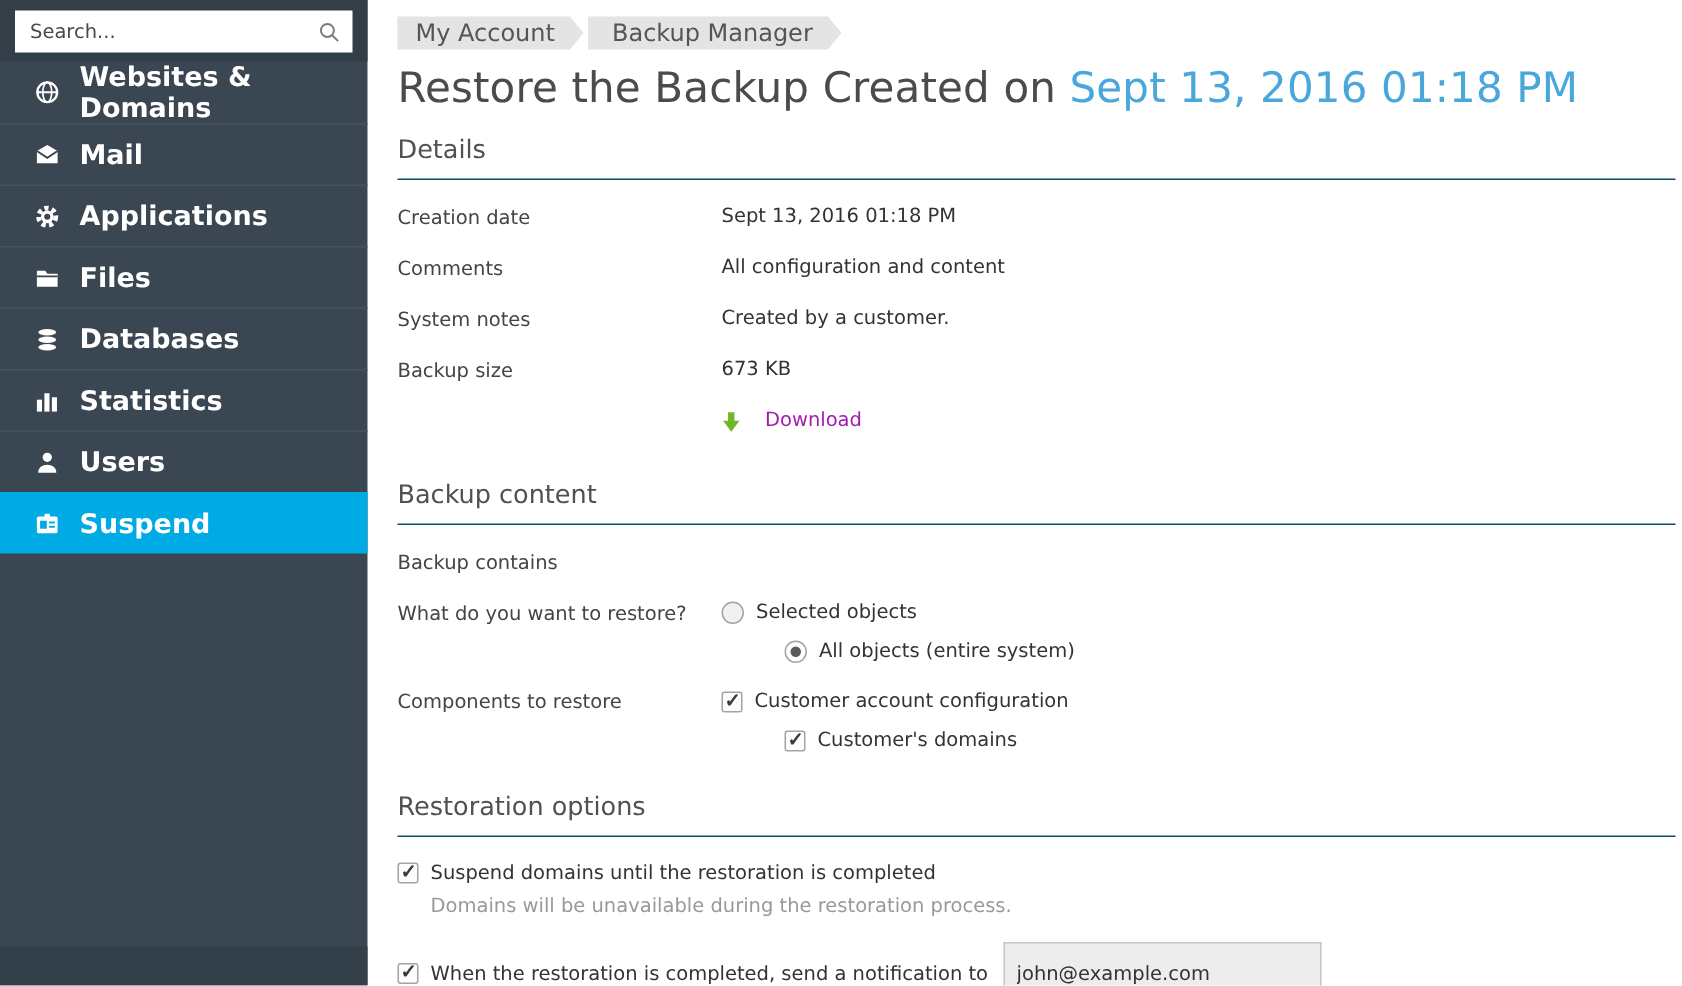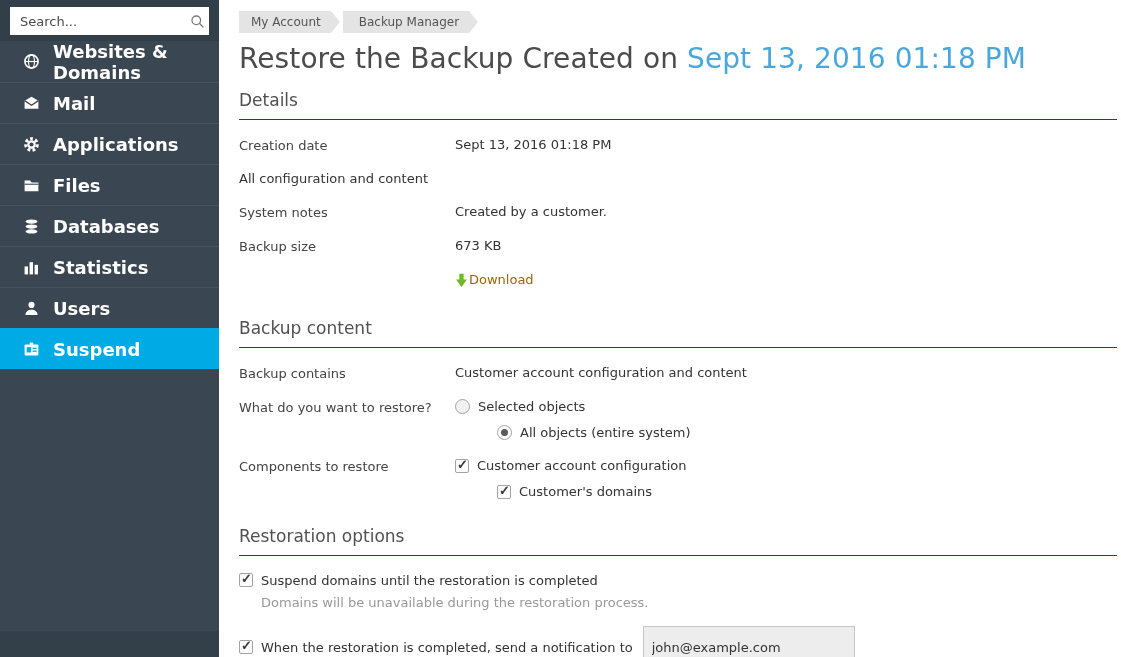--- a/index.html
+++ b/index.html
@@ -7,21 +7,21 @@
   body {
     font-family: "DejaVu Sans", "Liberation Sans", sans-serif;
     font-size: 13px;
     color: #333;
     background: #fff;
     display: flex;
   }
 
   
   .sidebar {
-    width: 219px; flex: none; height: 657px;
+    width: 245px; flex: none; height: 657px;
     background: #3a4651;
     display: flex; flex-direction: column;
   }
   .sidebar-search {
     background: #323e48;
     padding: 7px 10px 6px 10px;
   }
   .search-box {
     background: #fff; height: 28px;
     display: flex; align-items: center;
@@ -53,21 +53,21 @@
   }
   .nav-icon { width: 17px; height: 17px; margin-right: 13px; flex: none; display: flex; }
   .sidebar-footer { height: 26px; background: #333f49; }
 
   
   .main { flex: 1; padding: 10px 4px 0 20px; }
 
   .breadcrumb { display: flex; margin-top: 1px; height: 22px; }
   .crumb {
     position: relative; background: #e4e4e4; color: #555;
-    font-size: 12px; line-height: 22px;
+    font-size: 16px; line-height: 22px;
     padding: 0 10px 0 16px; margin-right: 12px;
     cursor: pointer; white-space: nowrap;
   }
   .crumb:first-child { padding-left: 12px; }
   .crumb::after {
     content: ""; position: absolute; left: 100%; top: 0;
     border-top: 11px solid transparent; border-bottom: 11px solid transparent;
     border-left: 9px solid #e4e4e4;
   }
   .crumb + .crumb::before {
@@ -117,22 +117,22 @@
     background: #fdfdfd; margin: 0 8px 0 0;
     position: relative; cursor: pointer;
   }
   input[type="checkbox"]:checked::after {
     content: "\2713";
     position: absolute; left: 1px; top: -3px;
     font-size: 13px; font-weight: bold; color: #3a3a3a;
   }
 
   .download-link {
-    display: inline-flex; align-items: center; gap: 1px;
-    color: #a16207; cursor: pointer; text-decoration: none;
+    display: inline-flex; align-items: center; gap: 16px;
+    color: #a21caf; cursor: pointer; text-decoration: none;
   }
   .download-icon { display: flex; }
 
   .opt-group { margin-bottom: 16px; }
   .opt-line { display: flex; align-items: center; }
   .opt-hint { color: #999; padding-left: 22px; margin-top: 7px; }
   .email-input {
     margin-left: 10px; width: 212px; height: 43px;
     background: #ededed; border: 1px solid #c6c6c6; border-bottom-color: #9a9a9a;
     padding: 0 8px; font-family: inherit; font-size: 13px; color: #333;
@@ -248,20 +248,21 @@
 
   <h1 class="page-title"><span>Restore the Backup Created on </span><span class="title-date">Sept 13, 2016 01:18 PM</span></h1>
 
   <h2 class="section-heading first">Details</h2>
 
   <div class="form-row">
     <div class="form-label">Creation date</div>
     <div class="form-value">Sept 13, 2016 01:18 PM</div>
   </div>
   <div class="form-row">
+    <div class="form-label">Comments</div>
     <div class="form-value">All configuration and content</div>
   </div>
   <div class="form-row">
     <div class="form-label">System notes</div>
     <div class="form-value">Created by a customer.</div>
   </div>
   <div class="form-row">
     <div class="form-label">Backup size</div>
     <div class="form-value">673 KB</div>
   </div>
@@ -276,21 +277,20 @@
         </span>
         <span>Download</span>
       </a>
     </div>
   </div>
 
   <h2 class="section-heading">Backup content</h2>
 
   <div class="form-row">
     <div class="form-label">Backup contains</div>
-    <div class="form-value">Customer account configuration and content</div>
   </div>
 
   <div class="form-row">
     <div class="form-label">What do you want to restore?</div>
     <div class="form-value stack">
       <label class="option-row">
         <input type="radio" name="restore-scope" style="">
         <span>Selected objects</span>
       </label>
       <label class="option-row">

